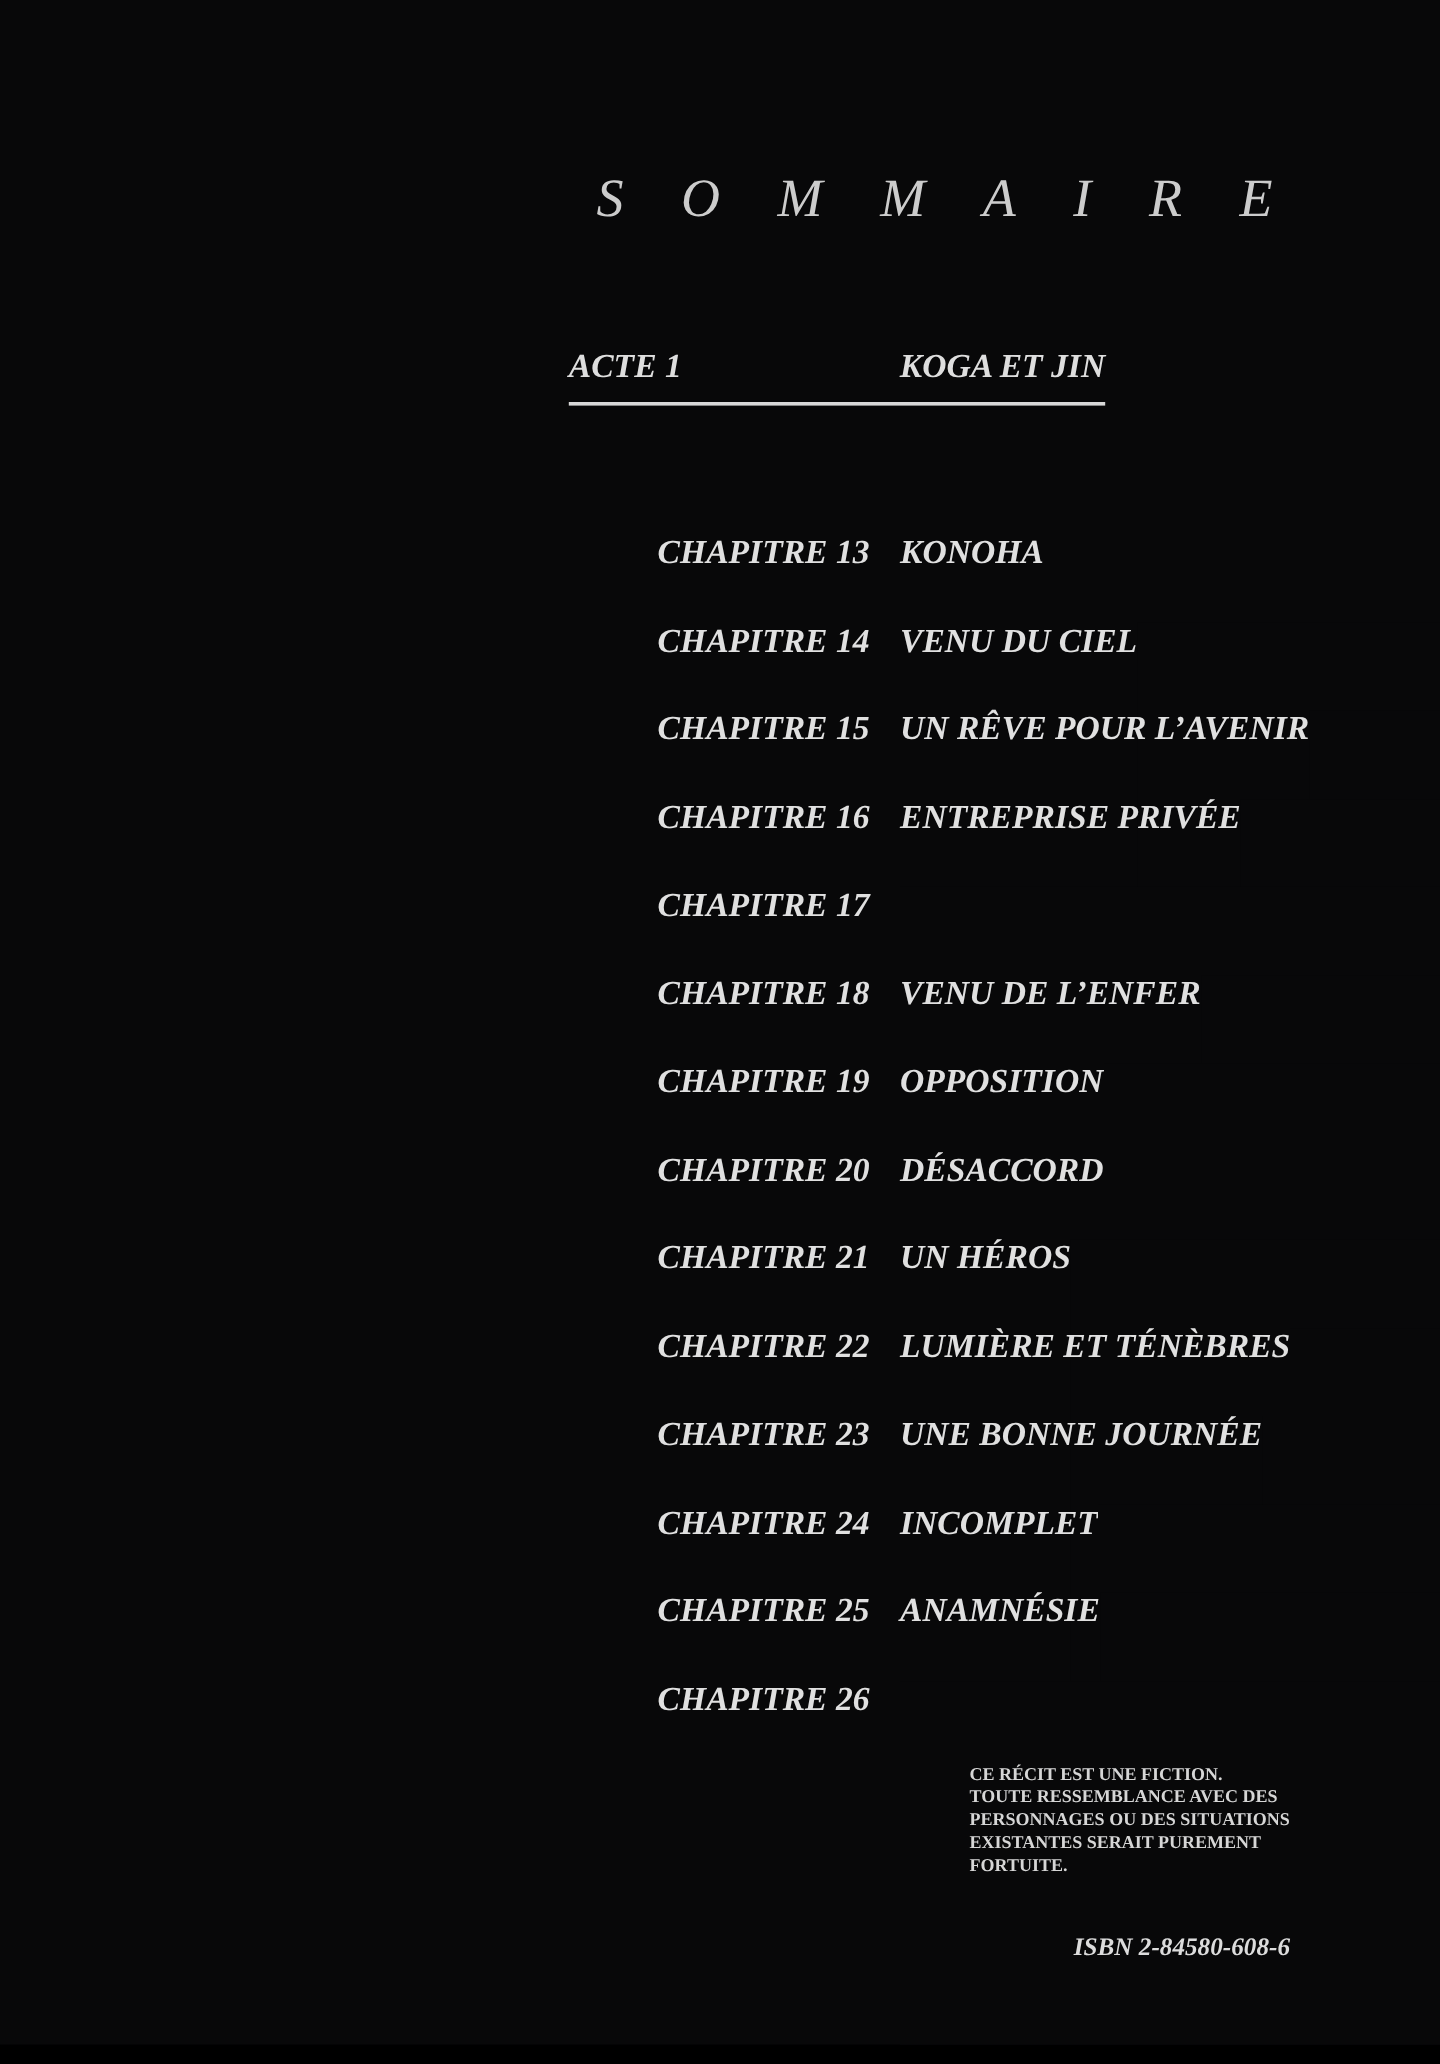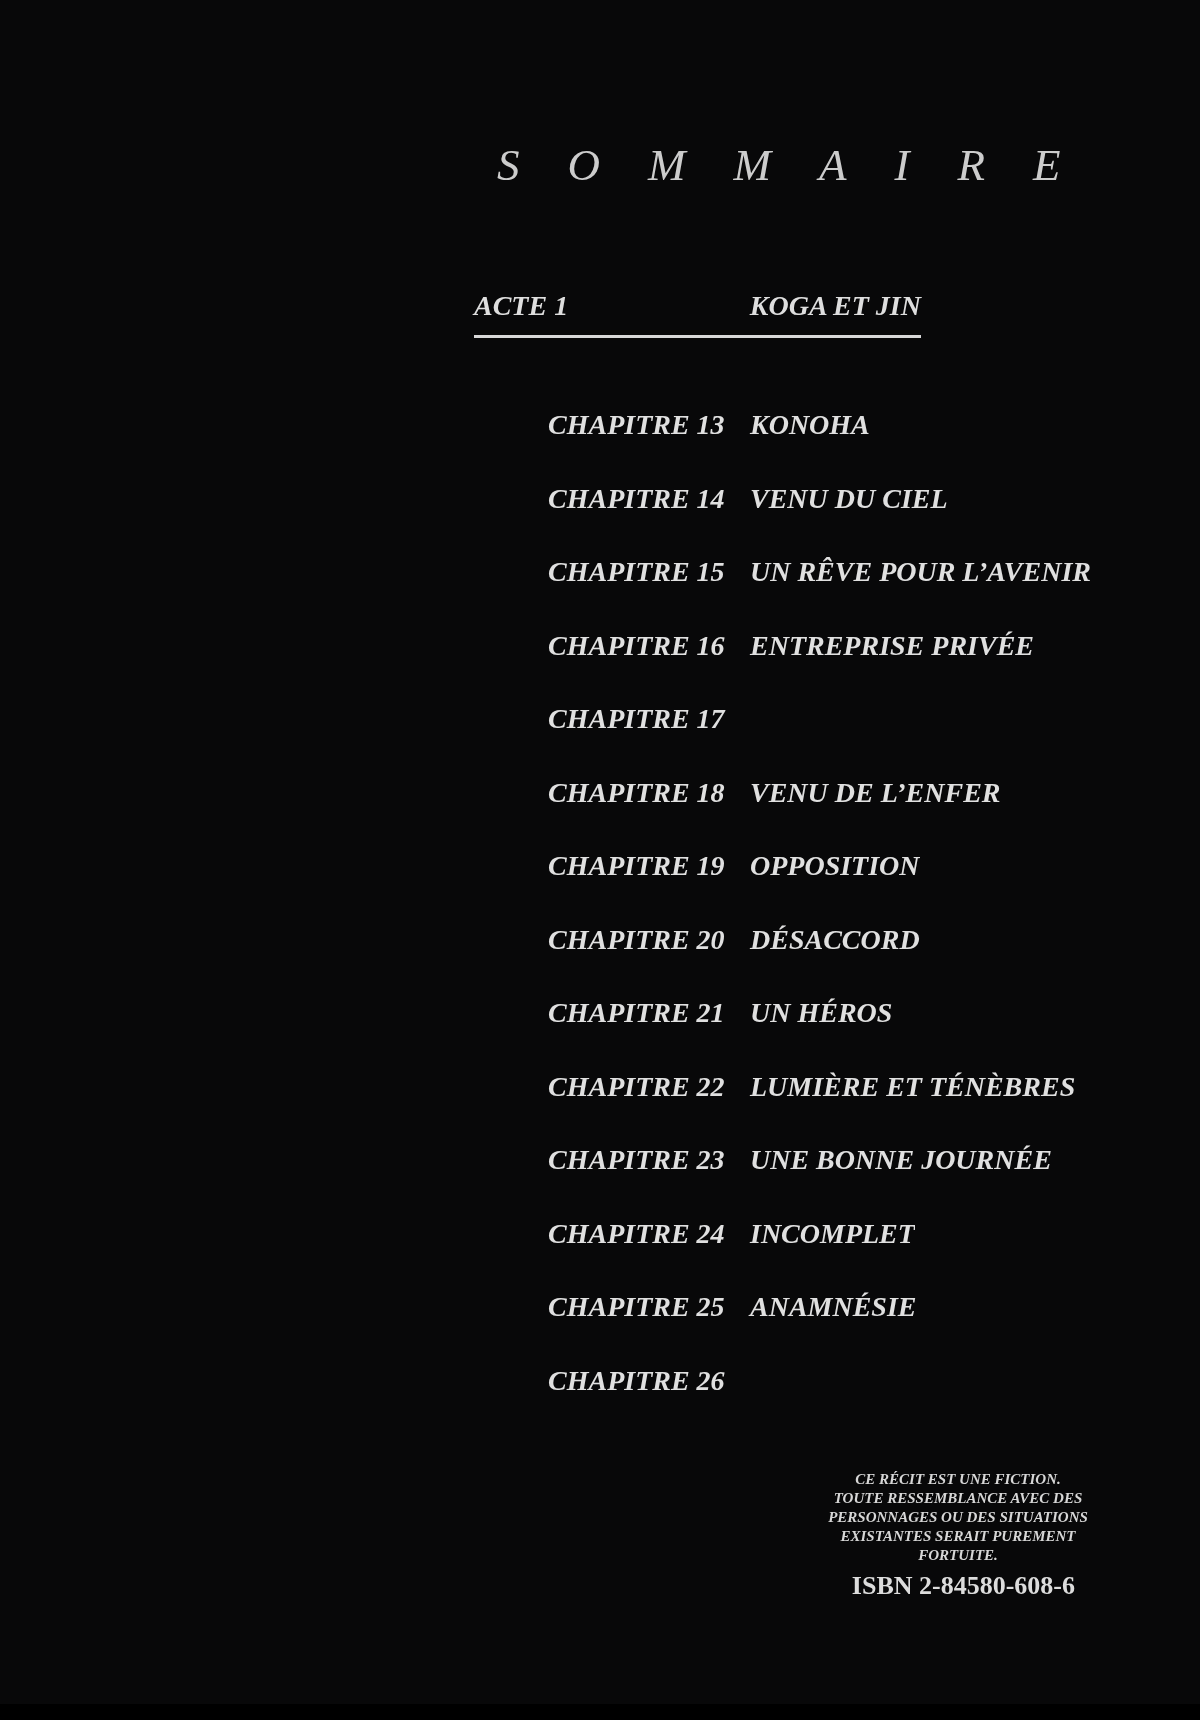--- a/index.html
+++ b/index.html
@@ -61,48 +61,48 @@
     width: 534px;
     display: flex;
     align-items: baseline;
     font-size: 28px;
     font-weight: bold;
     font-style: italic;
     line-height: 32px;
     color: #e0e0e0;
     white-space: nowrap;
   }
-  .chapter-row .chap  { flex: none; width: 202px; }
+  .chapter-row .chap  { flex: none; width: 202px; margin-top: 36px; }
   .chapter-row .title { flex: 1; }
   .chapter-row .page  { flex: none; text-align: right; }
 
   
   .disclaimer {
     position: absolute;
     top: 1470px;
     left: 808px;
     width: 300px;
-    text-align: center;
+    text-align: left;
     font-size: 15px;
     line-height: 19px;
     font-weight: bold;
-    font-style: italic;
     color: #d6d6d6;
   }
   .disclaimer div { white-space: nowrap; }
 
   
   .isbn {
     position: absolute;
-    top: 1571px;
+    top: 1610px;
     left: 825px;
     width: 250px;
     text-align: right;
-    font-size: 26px;
+    font-size: 21px;
     font-weight: bold;
+    font-style: italic;
     color: #dcdcdc;
     white-space: nowrap;
   }
 </style>
 </head>
 <body>
 
 <div class="page">
 
   <div class="sommaire-title">SOMMAIRE</div>

